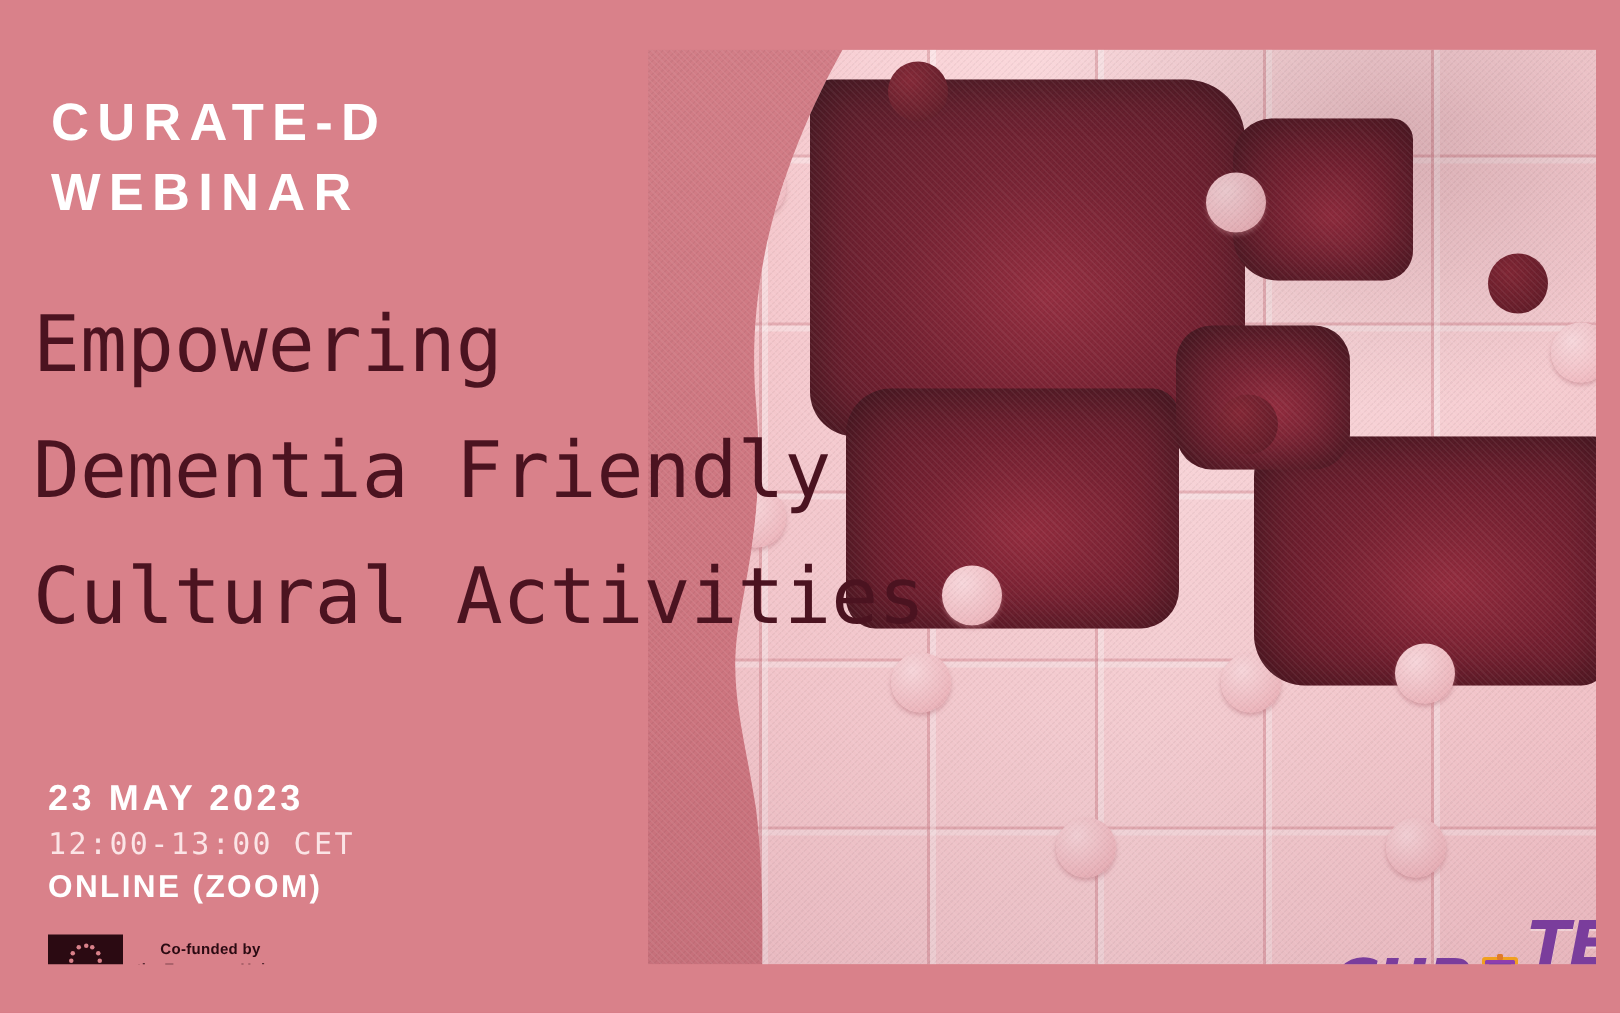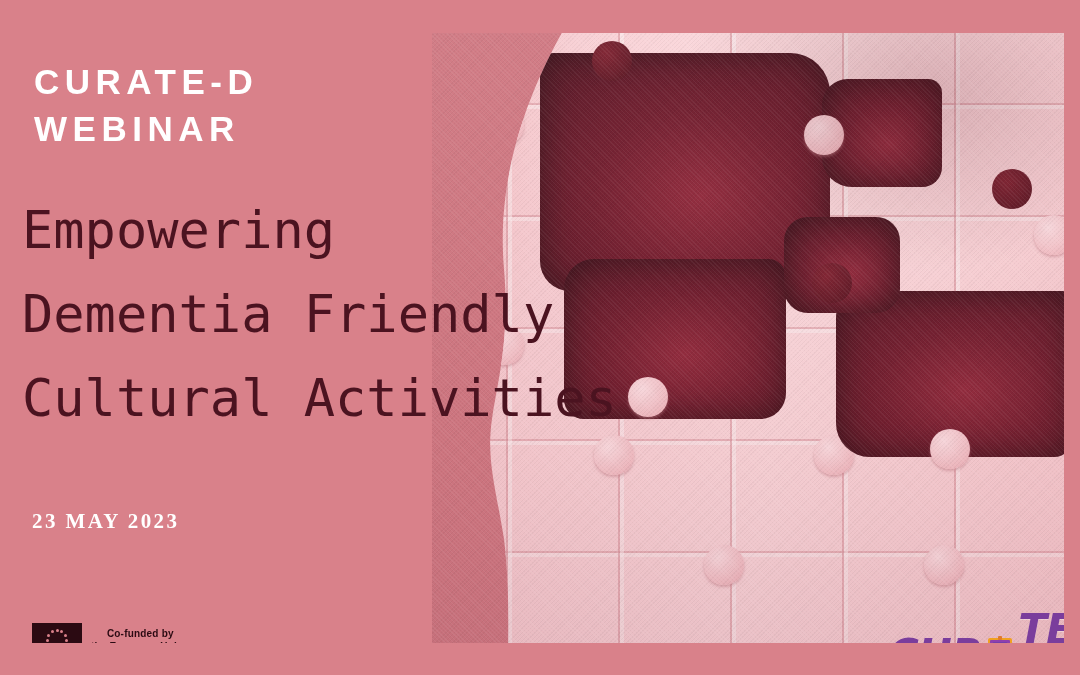--- a/index.html
+++ b/index.html
@@ -169,25 +169,26 @@
   }
 
   #when {
     position: absolute;
     left: 32px;
     top: 474px;
     z-index: 5;
   }
   #when .date {
     color: #ffffff;
-    font-family: Liberation Serif, serif;
-    font-weight: bold;
-    font-size: 21px;
+    font-family: Liberation Sans, sans-serif;
+    font-weight: bold;
+    font-size: 24px;
     letter-spacing: 2.4px;
     line-height: 28px;
+    margin-top: 12px;
   }
   #when .time {
     color: #fbe4e6;
     font-family: "DejaVu Sans Mono", "Liberation Mono", monospace;
     font-size: 20px;
     letter-spacing: 1.6px;
     line-height: 30px;
   }
   #when .place {
     color: #ffffff;
@@ -307,20 +308,22 @@
     </div>
 
     <div id="headline">Empowering
 Dementia Friendly
 Cultural Activities</div>
     <div id="kicker">CURATE-D
 WEBINAR</div>
 
     <div id="when">
       <div class="date">23 MAY 2023</div>
+      <div class="time">12:00-13:00 CET</div>
+      <div class="place">ONLINE (ZOOM)</div>
     </div>
 
     <div id="eu-logo">
       <div id="eu-flag">
           <span class="star" style="left: 23.5px; top: 6px;"></span>
           <span class="star" style="left: 28.25px; top: 7.27276px;"></span>
           <span class="star" style="left: 31.7272px; top: 10.75px;"></span>
           <span class="star" style="left: 33px; top: 15.5px;"></span>
           <span class="star" style="left: 14px; top: 15.5px;"></span>
           <span class="star" style="left: 15.2728px; top: 10.75px;"></span>

